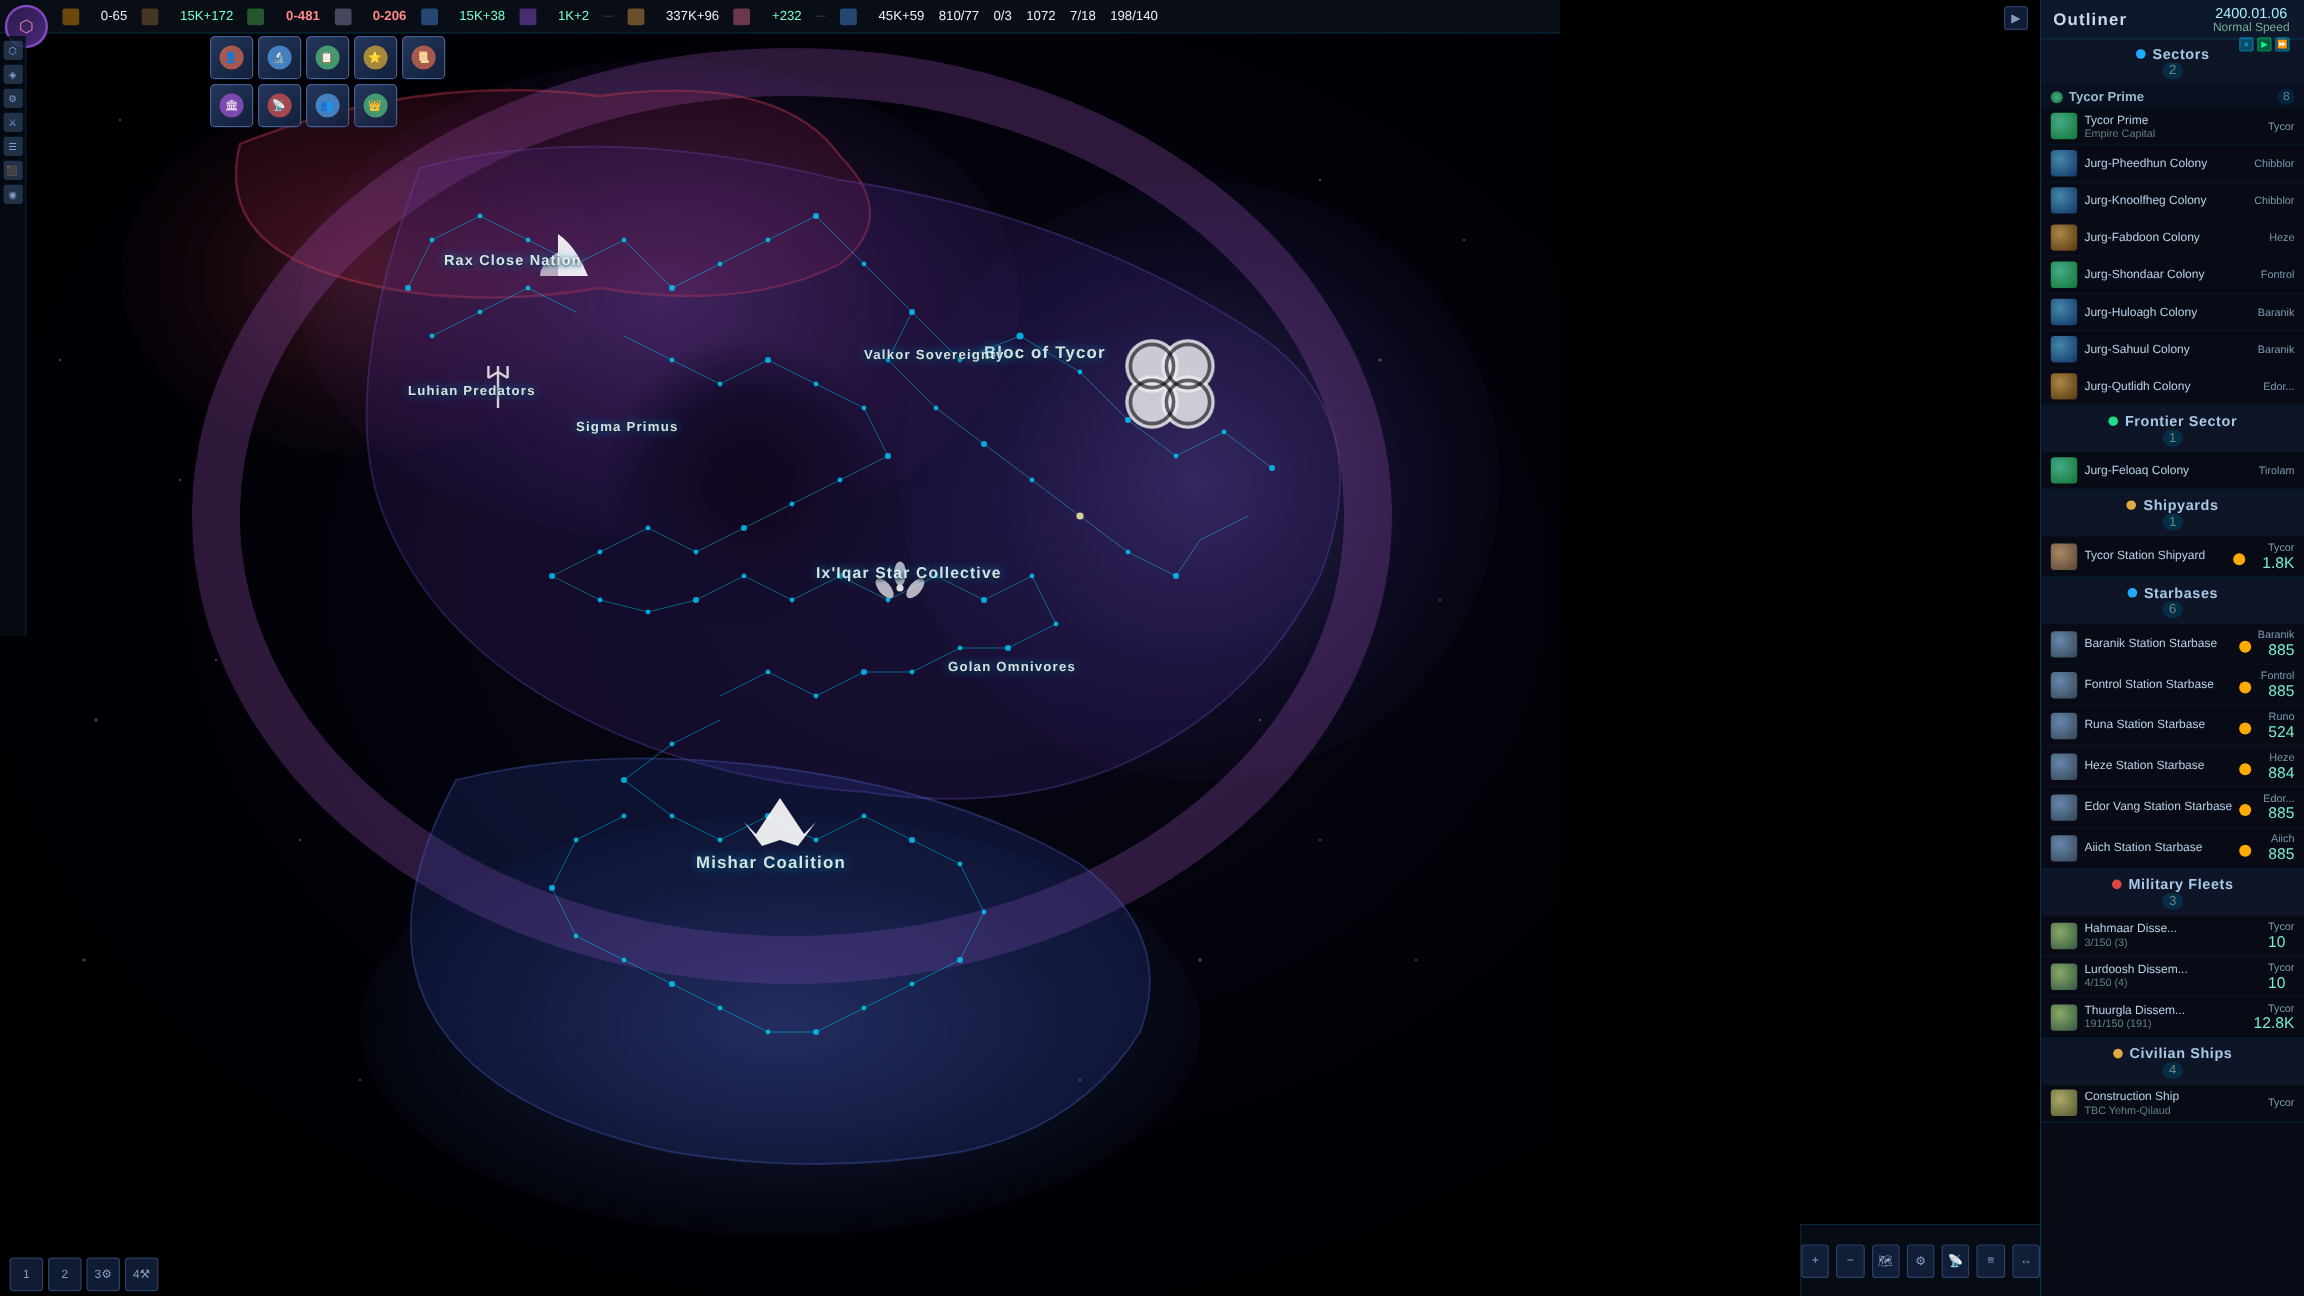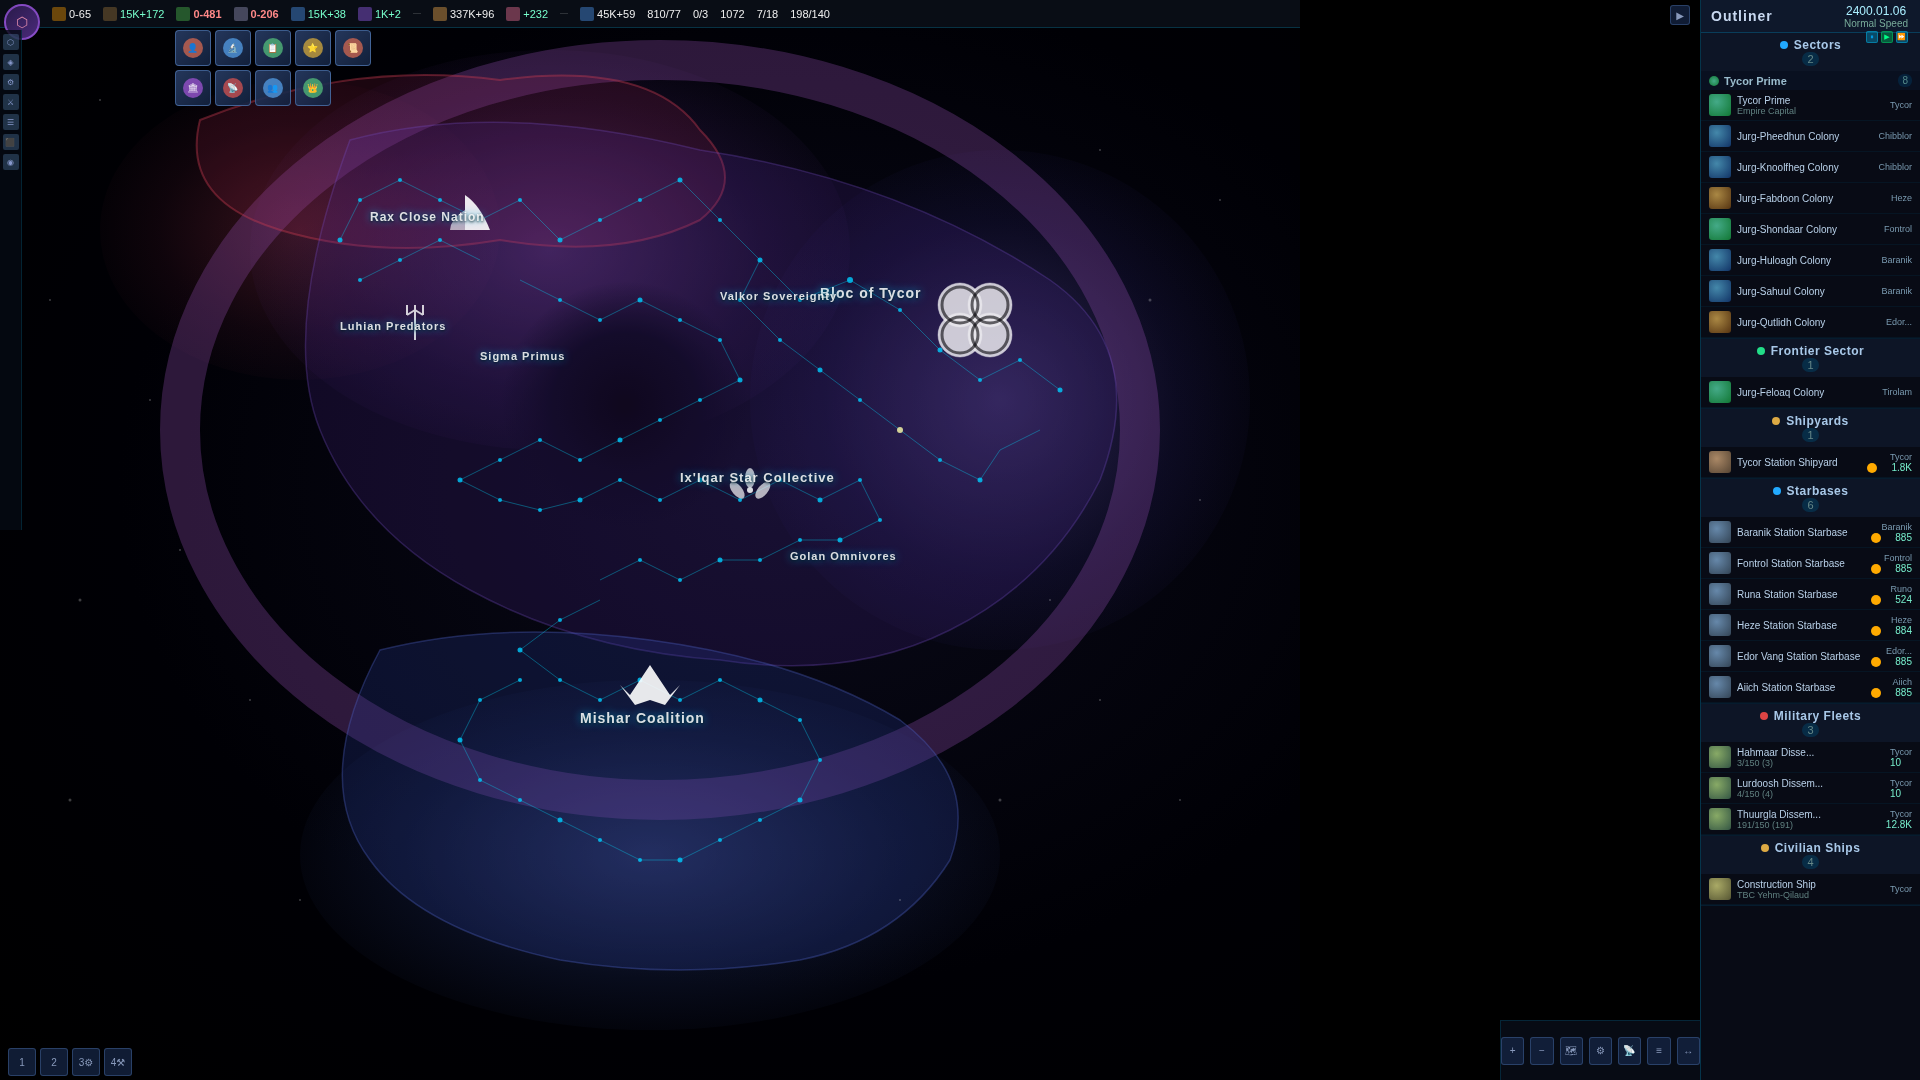--- a/index.html
+++ b/index.html
@@ -90,21 +90,21 @@
       align-items: center;
       padding: 0 8px;
       gap: 12px;
       border-bottom: 1px solid rgba(0, 200, 255, 0.2);
       z-index: 10;
     }
 
     .resource-item {
       display: flex;
       align-items: center;
-      gap: 3px;
+      gap: 18px;
       font-size: 11px;
       color: #ccc;
     }
     .resource-icon {
       width: 14px; height: 14px;
       border-radius: 2px;
       display: inline-block;
     }
     .resource-value { color: #eee; font-size: 11px; }
     .resource-value.positive { color: #7fc; }
@@ -300,23 +300,23 @@
     .item-right {
       text-align: right;
       flex-shrink: 0;
     }
     .item-location {
       font-size: 9px;
       color: #7a9ab0;
       white-space: nowrap;
     }
     .item-value {
-      font-size: 10px;
+      font-size: 13px;
       color: #7ec;
-      display: flex; align-items: flex-end; gap: 14px;
+      display: flex; align-items: flex-start; gap: 14px;
     }
     .item-value .icon-sm {
       width: 10px; height: 10px;
       border-radius: 50%;
       background: #2af;
       display: inline-block;
     }
     .item-value .icon-sm.energy { background: #fa0; }
 
     

